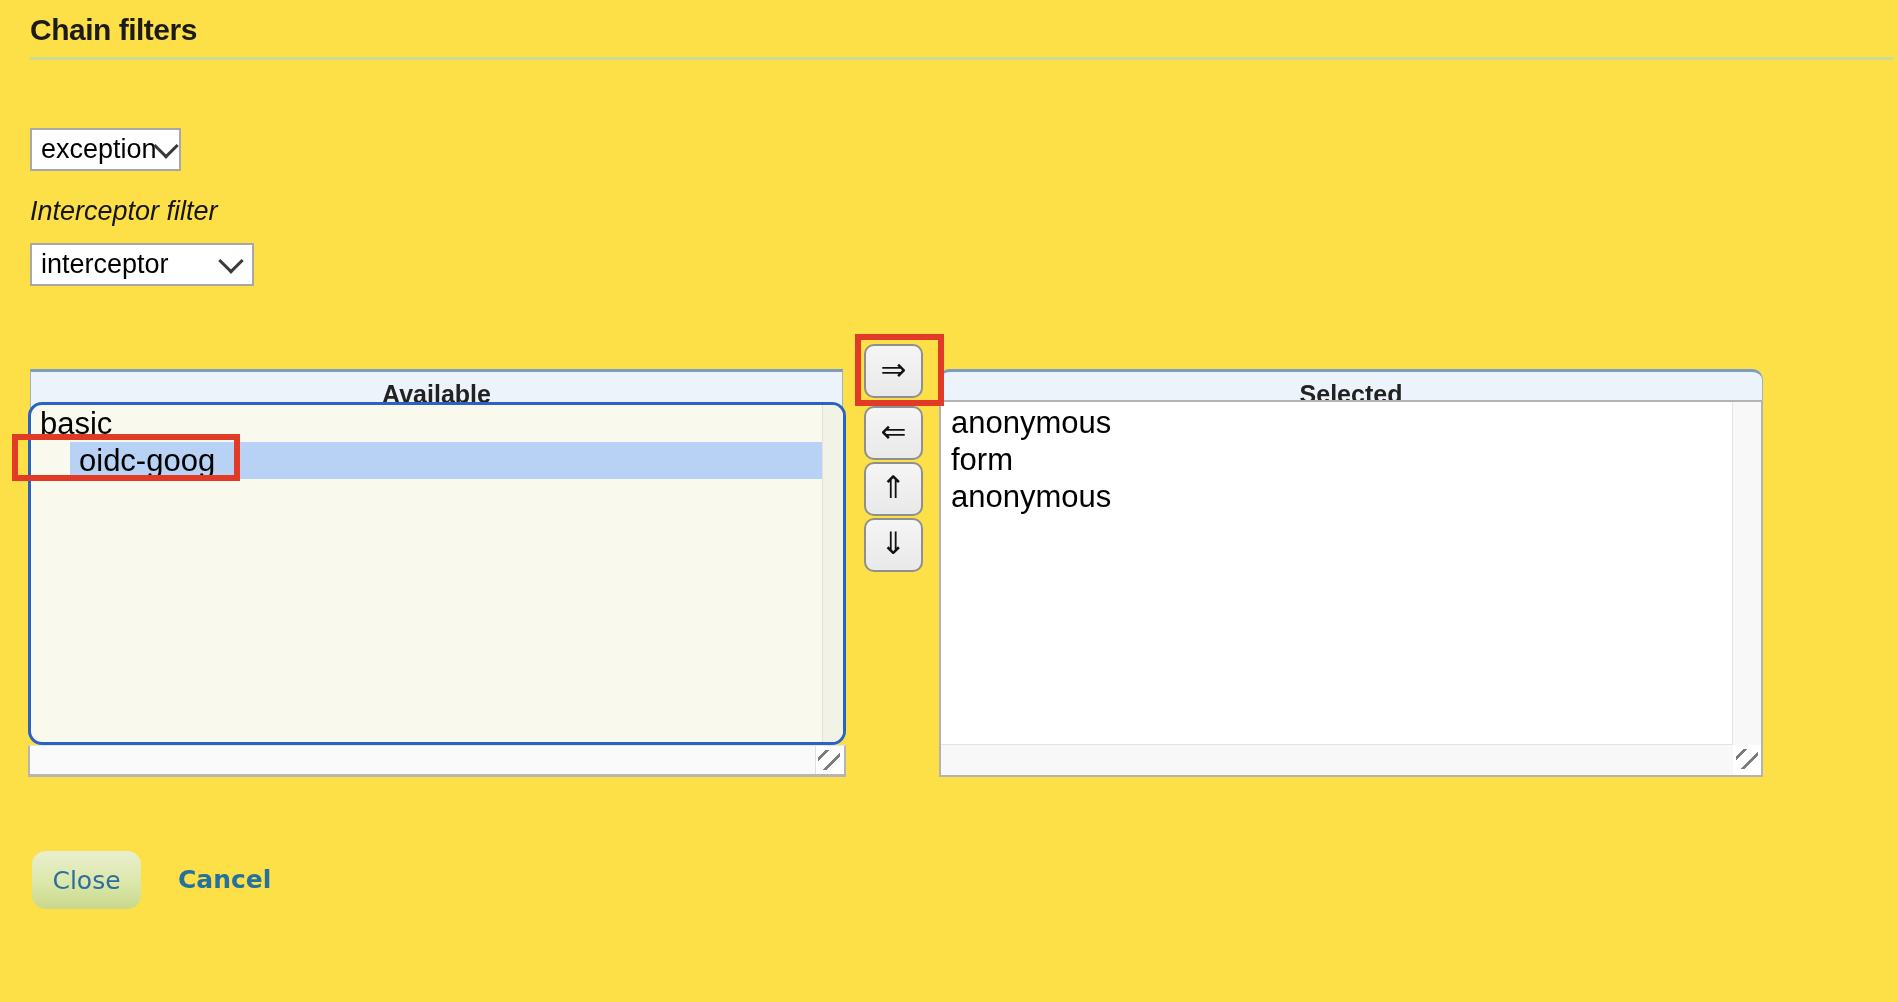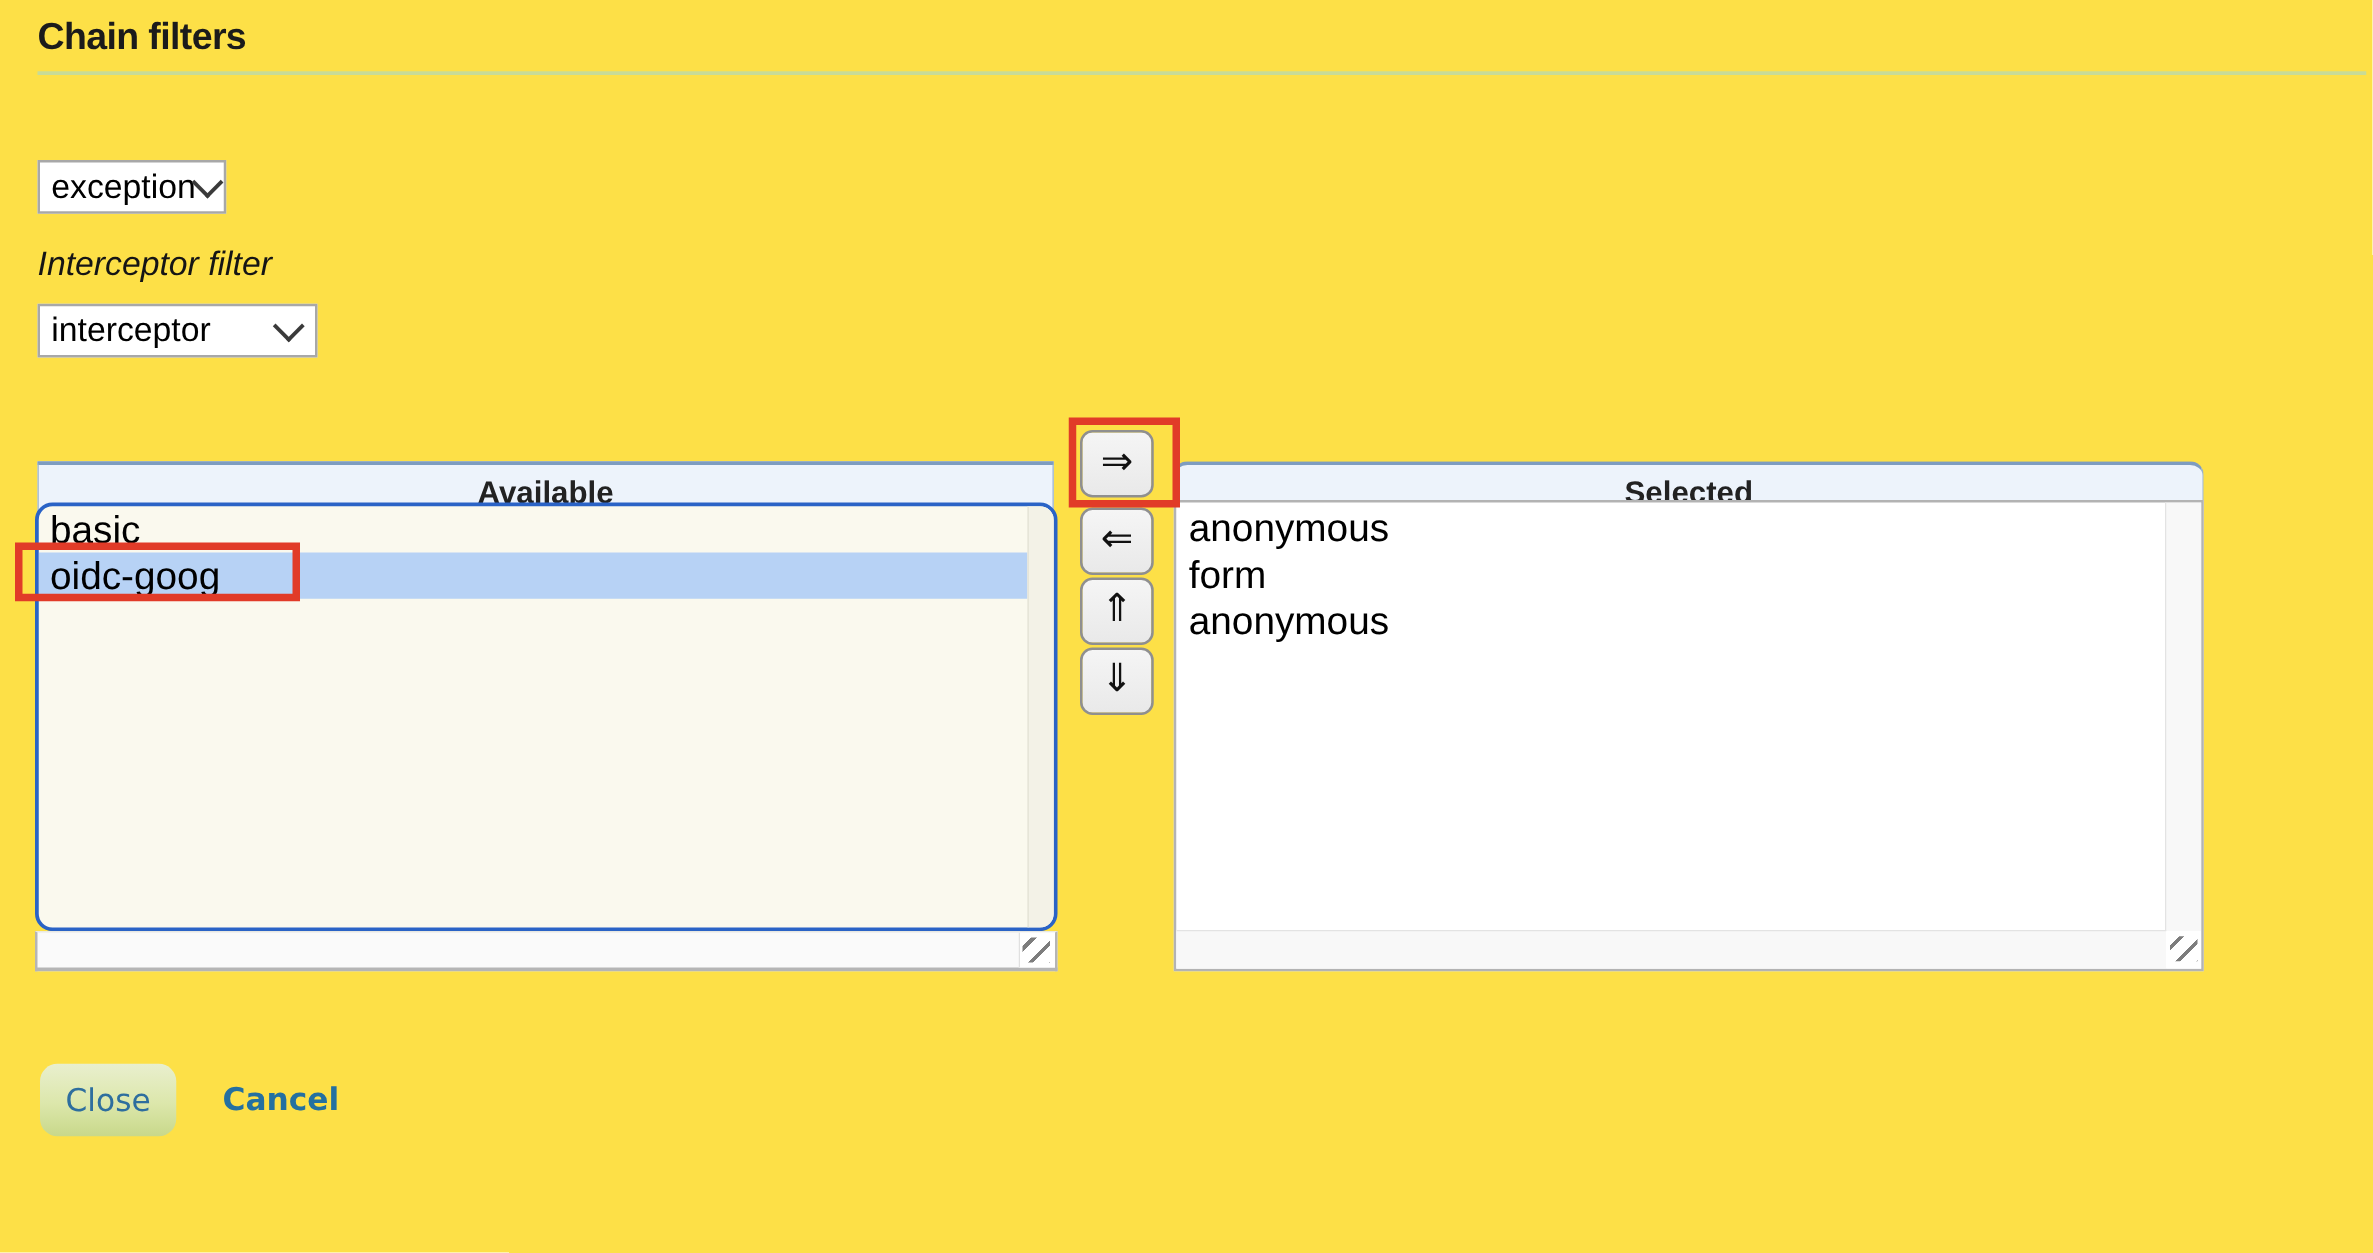--- a/index.html
+++ b/index.html
@@ -56,21 +56,21 @@
     background:#faf9ee; overflow:hidden;
   }
   #available-vtrack {
     position:absolute; top:0; right:0; bottom:0; width:20px;
     background:#f3f2e7; border-left:1px solid #e2e1d4;
   }
   #available-list .opt {
     height:37px; line-height:37px; margin-right:21px; padding-left:9px;
     font-size:31px; color:#000; white-space:nowrap; cursor:default;
   }
-  #available-list .opt.highlighted { background:#b7d2f5; }
+  #available-list .opt.highlighted { background:#b7d2f5;margin-left:39px; }
 
   .hstrip {
     position:absolute; box-sizing:border-box; background:#fafafa;
   }
   #available-strip {
     left:28px; top:745px; width:818px; height:32px;
     border-left:2px solid #b5b5b5; border-right:2px solid #b5b5b5;
     border-bottom:3px solid #b5b5b5; border-top:1px solid #e6e6e6;
   }
   .corner-cell {

